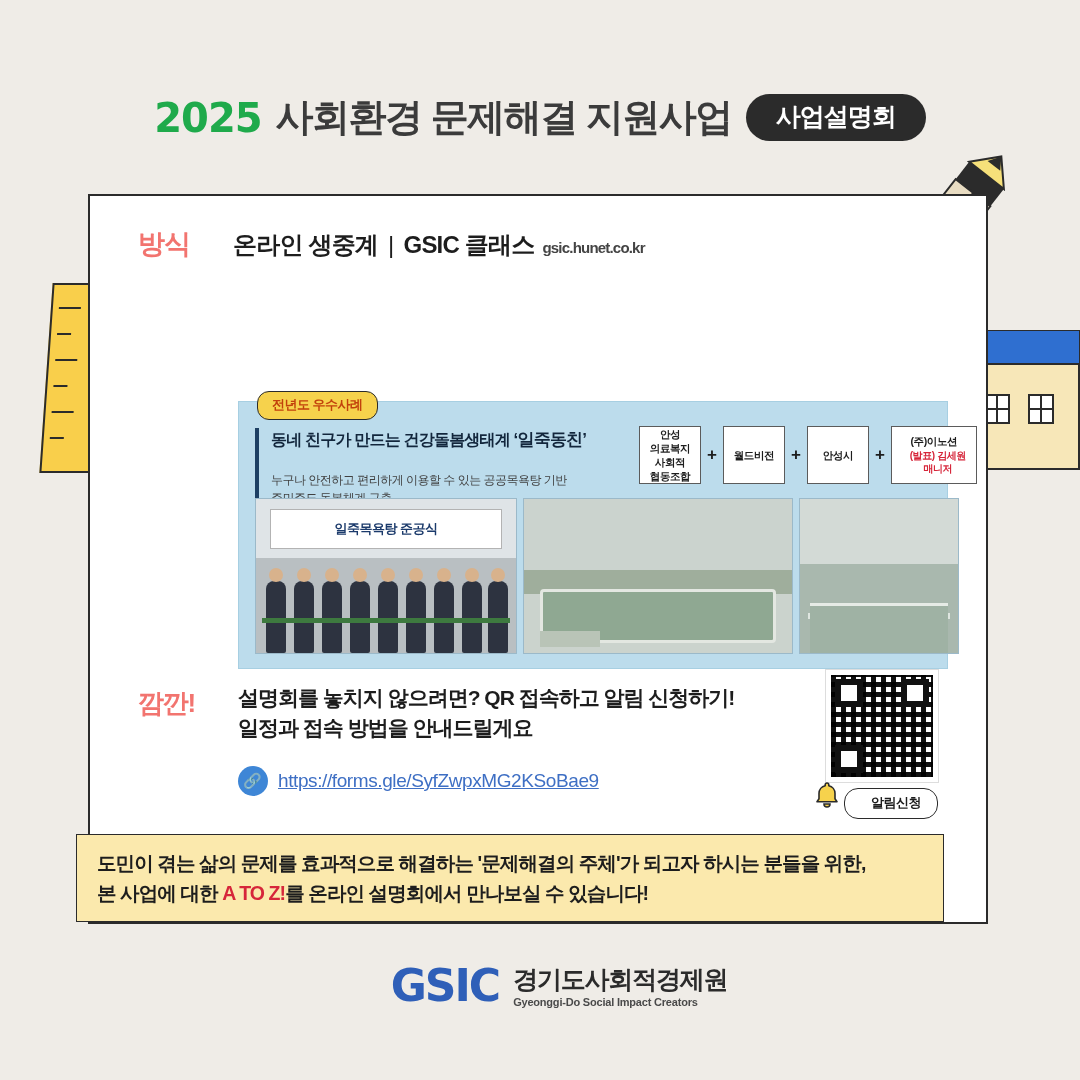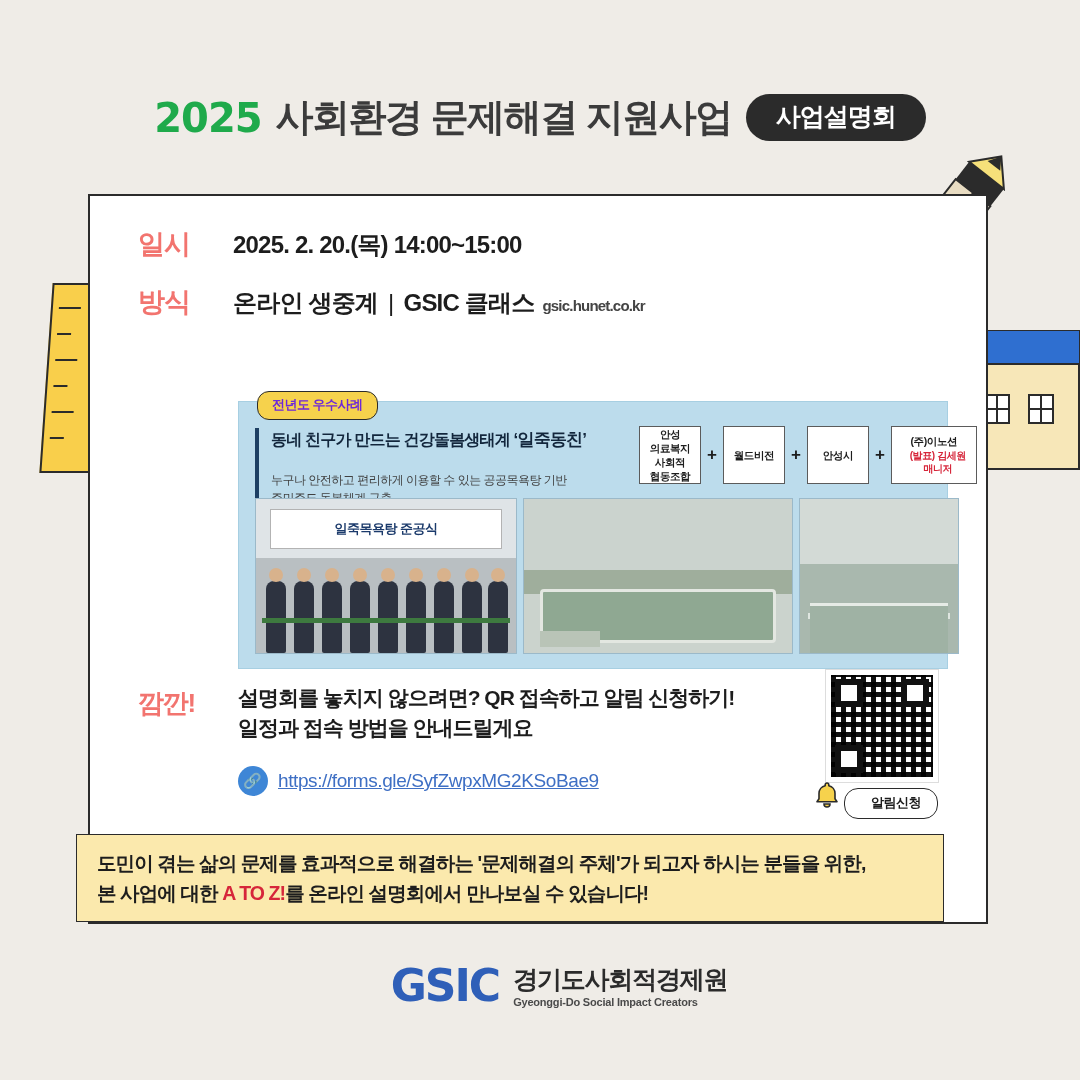--- a/index.html
+++ b/index.html
@@ -128,21 +128,21 @@
     left: 148px; top: 205px;
     width: 710px; height: 268px;
     background: #bcdcec;
     border: 1px solid #a7cfe2;
   }
   .case-badge {
     position: absolute; left: 18px; top: -11px;
     background: #f6d24c;
     border: 1.5px solid #2b2b2b;
     border-radius: 12px;
-    font-size: 13px; font-weight: 700; color: #6d28d9;
+    font-size: 13px; font-weight: 700; color: #c2410c;
     padding: 4px 14px 5px 14px;
     letter-spacing: -0.5px;
   }
   .case-head {
     position: absolute; left: 16px; top: 26px; width: 370px;
     border-left: 4px solid #1d3f63;
     padding-left: 12px;
   }
   .case-title { font-size: 16px; font-weight: 800; color: #12263c; letter-spacing: -0.8px; }
   .case-title .quoted { font-size: 17px; }
@@ -306,24 +306,20 @@
       <rect x="72" y="32" width="44" height="128" fill="#e8dcc2" stroke="#2b2b2b" stroke-width="2"></rect>
       <line x1="94" y1="32" x2="94" y2="160" stroke="#2b2b2b" stroke-width="1.5"></line>
       <rect x="72" y="160" width="44" height="16" fill="#d9cba8" stroke="#2b2b2b" stroke-width="2"></rect>
       <circle cx="103" cy="168" r="4" fill="#2b2b2b"></circle>
     </g>
   </svg>
 
   <div class="card">
 
     <div class="rows">
-      <div class="row">
-        <div class="row-label">일시</div>
-        <div class="row-value">2025. 2. 20.(목) 14:00~15:00</div>
-      </div>
 
       <div class="row">
         <div class="row-label">방식</div>
         <div class="row-value">
           <span>온라인 생중계</span><span class="divider">|</span><span>GSIC 클래스</span><span class="sub">gsic.hunet.co.kr</span>
         </div>
       </div>
 
     </div>
 

